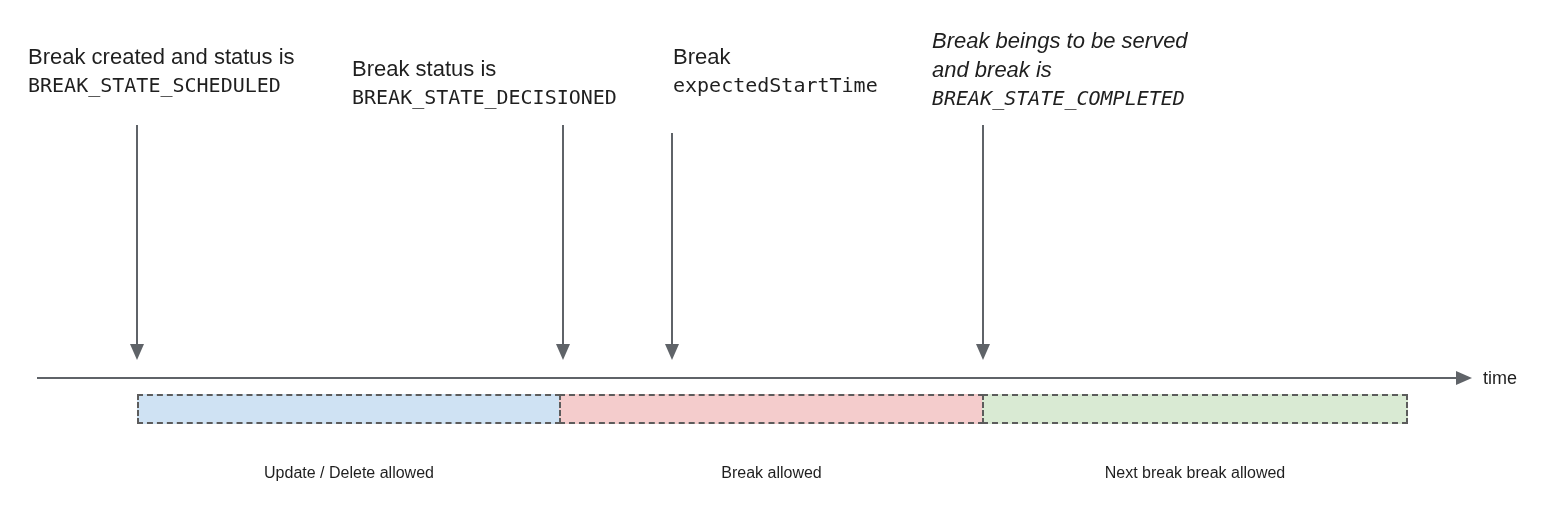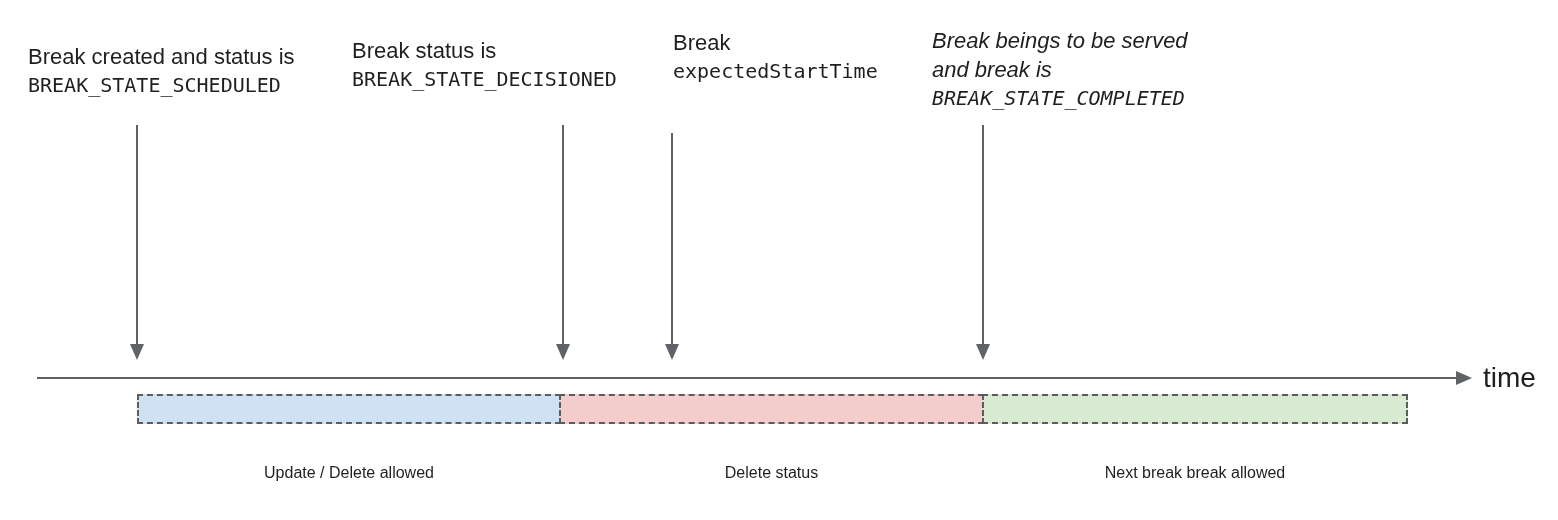--- a/index.html
+++ b/index.html
@@ -28,22 +28,22 @@
     line-height: 29px;
     color: #1f1f1f;
   }
   .annotation .mono {
     font-family: "DejaVu Sans Mono", "Liberation Mono", monospace;
     font-size: 20px;
     line-height: 29px;
     color: #1f1f1f;
   }
   .a1 { left: 28px;  top: 42px; }
-  .a2 { left: 352px; top: 36px; }
-  .a3 { left: 673px; top: 28px; }
+  .a2 { left: 352px; top: 54px; }
+  .a3 { left: 673px; top: 42px; }
   .a4 { left: 932px; top: 26px; font-style: italic; }
 
   
   .arrow {
     position: absolute;
     width: 14px;
     display: flex;
     flex-direction: column;
     align-items: center;
   }
@@ -80,21 +80,21 @@
     width: 0;
     height: 0;
     border-top: 7px solid transparent;
     border-bottom: 7px solid transparent;
     border-left: 16px solid #5f6368;
   }
   .time-label {
     position: absolute;
     left: 1483px;
     top: 364px;
-    font-size: 28px;
+    font-size: 18px;
     line-height: 28px;
     color: #1f1f1f;
   }
 
   
   .segment {
     position: absolute;
     top: 394px;
     height: 30px;
     border: 2px dashed #5c5c5c;
@@ -162,16 +162,16 @@
 
   <div class="timeline-line"></div>
   <div class="timeline-arrowhead"></div>
   <div class="time-label">time</div>
 
   <div class="segment seg1" style="background-color: rgb(207, 226, 243);"></div>
   <div class="segment seg2" style="background-color: rgb(244, 204, 204);"></div>
   <div class="segment seg3" style="background-color: rgb(217, 234, 211);"></div>
 
   <div class="segment-label lbl1">Update / Delete allowed</div>
-  <div class="segment-label lbl2">Delete status</div>
+  <div class="segment-label lbl2">Break allowed</div>
   <div class="segment-label lbl3">Next break break allowed</div>
 
 </div>
 
 </body></html>

